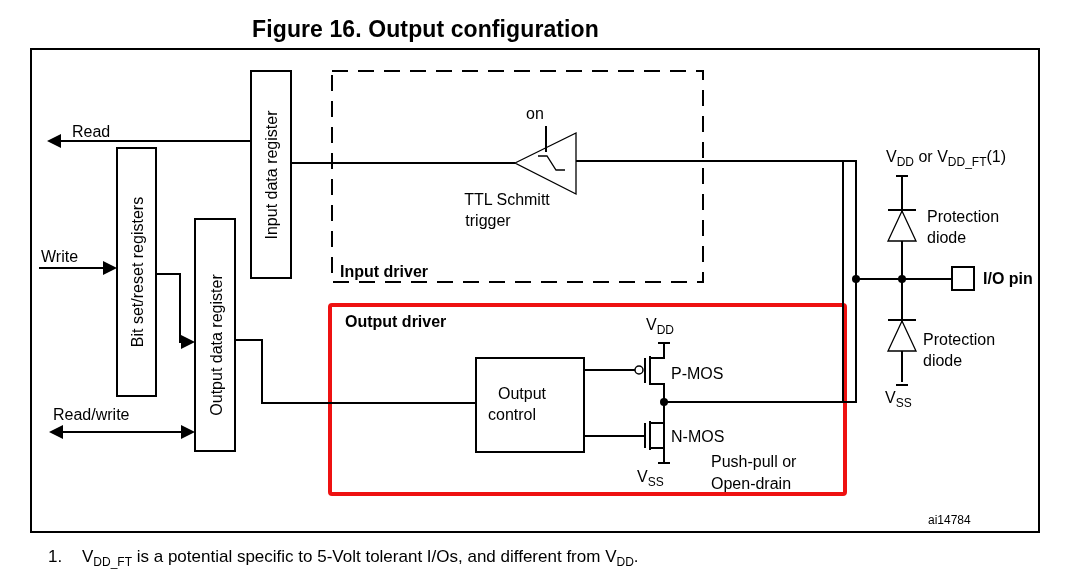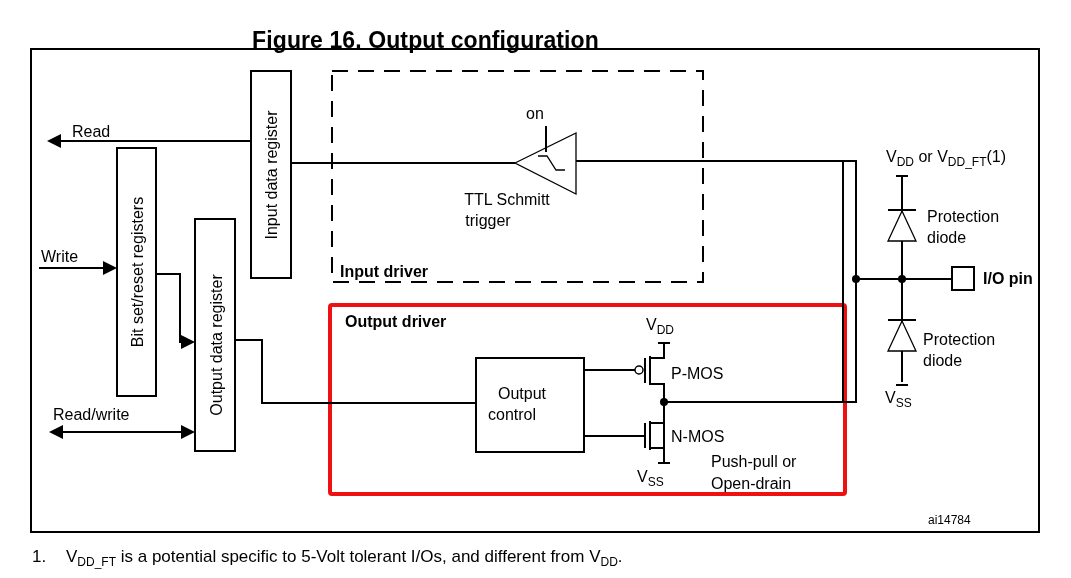--- a/index.html
+++ b/index.html
@@ -1,26 +1,26 @@
 <!DOCTYPE html>
 <html><head>
 <meta charset="utf-8">
 <style>
   html, body { margin:0; padding:0; background:#ffffff; }
   body { width:1071px; height:578px; position:relative; overflow:hidden;
          font-family:"Liberation Sans", sans-serif; color:#000; }
   #title { position:absolute; left:0; width:851px; top:16px; text-align:center;
-           font-weight:bold; font-size:23px; letter-spacing:0.1px;margin-top:11px; }
+           font-weight:bold; font-size:23px; letter-spacing:0.1px; }
   svg { position:absolute; left:0; top:0; }
   .t { font-family:"Liberation Sans", sans-serif; font-size:16px; fill:#000; }
   .tb { font-family:"Liberation Sans", sans-serif; font-size:16px; font-weight:bold; fill:#000; }
   .sub { font-size:12px; }
   .ln { stroke:#000; stroke-width:2; fill:none; }
   .thin { stroke:#000; stroke-width:1.3; fill:none; }
-  #footnote { position:absolute; left:32px; top:547px; font-size:17px; white-space:nowrap; }
+  #footnote { position:absolute; left:48px; top:547px; font-size:17px; white-space:nowrap; }
   #footnote .num { display:inline-block; width:34px; }
   #footnote sub { font-size:12px; vertical-align:-4px; }
   #fig-id { position:absolute; left:928px; top:513px; font-size:12px; }
 </style>
 </head>
 <body>
 
 <div id="title">Figure 16. Output configuration</div>
 
 <svg width="1071" height="578" viewBox="0 0 1071 578">

